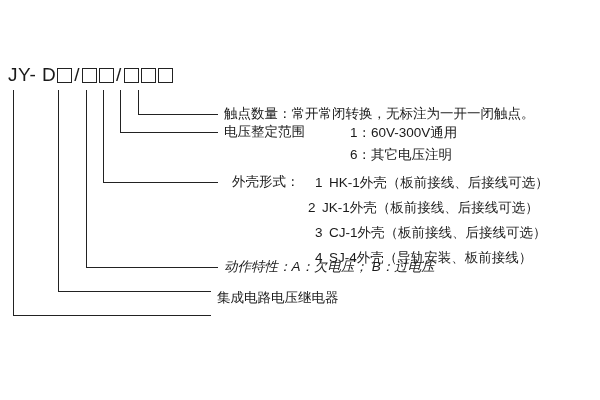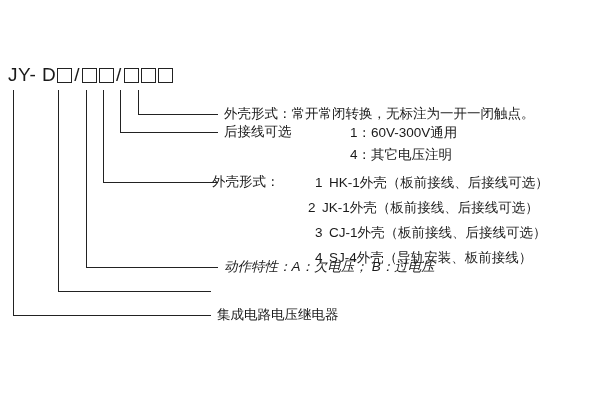--- a/index.html
+++ b/index.html
@@ -100,38 +100,38 @@
       <path d="M103.5,90 L103.5,182.5 L218,182.5"></path>
 
       <path d="M86.5,90 L86.5,267.5 L218,267.5"></path>
 
       <path d="M58.5,90 L58.5,291.5 L211,291.5"></path>
 
       <path d="M13.5,90 L13.5,315.5 L211,315.5"></path>
     </g>
   </svg>
 
-  <div class="lbl" style="left:224px; top:106px;">外壳形式：常开常闭转换，无标注为一开一闭触点。</div>
+  <div class="lbl" style="left:224px; top:106px;">触点数量：常开常闭转换，无标注为一开一闭触点。</div>
 
-  <div class="lbl" style="left:224px; top:124px;">后接线可选</div>
+  <div class="lbl" style="left:224px; top:124px;">电压整定范围</div>
   <div class="sub" style="left:350px; top:124px;">1：60V-300V通用</div>
-  <div class="sub" style="left:350px; top:146px;">4：其它电压注明</div>
+  <div class="sub" style="left:350px; top:146px;">6：其它电压注明</div>
 
-  <div class="lbl" style="left:212px; top:174px;font-family:Liberation Serif, serif;">外壳形式：</div>
+  <div class="lbl" style="left:232px; top:174px;font-family:Liberation Serif, serif;">外壳形式：</div>
   <div class="sub" style="left:315px; top:174px;">
     <span class="idxnum">1</span><span>HK-1外壳（板前接线、后接线可选）</span>
   </div>
   <div class="sub" style="left:308px; top:199px;">
     <span class="idxnum">2</span><span>JK-1外壳（板前接线、后接线可选）</span>
   </div>
   <div class="sub" style="left:315px; top:224px;">
     <span class="idxnum">3</span><span>CJ-1外壳（板前接线、后接线可选）</span>
   </div>
   <div class="sub" style="left:315px; top:249px;">
     <span class="idxnum">4</span><span>SJ-4外壳（导轨安装、板前接线）</span>
   </div>
 
   <div class="lbl" style="left:224px; top:259px;font-style:italic;">动作特性：A：欠电压； B：过电压</div>
 
 
-  <div class="lbl" style="left:217px; top:307px;">集成电路电压继电器</div>
+  <div class="lbl" style="left:217px; top:290px;">集成电路电压继电器</div>
 
 </div>
 
 </body></html>

